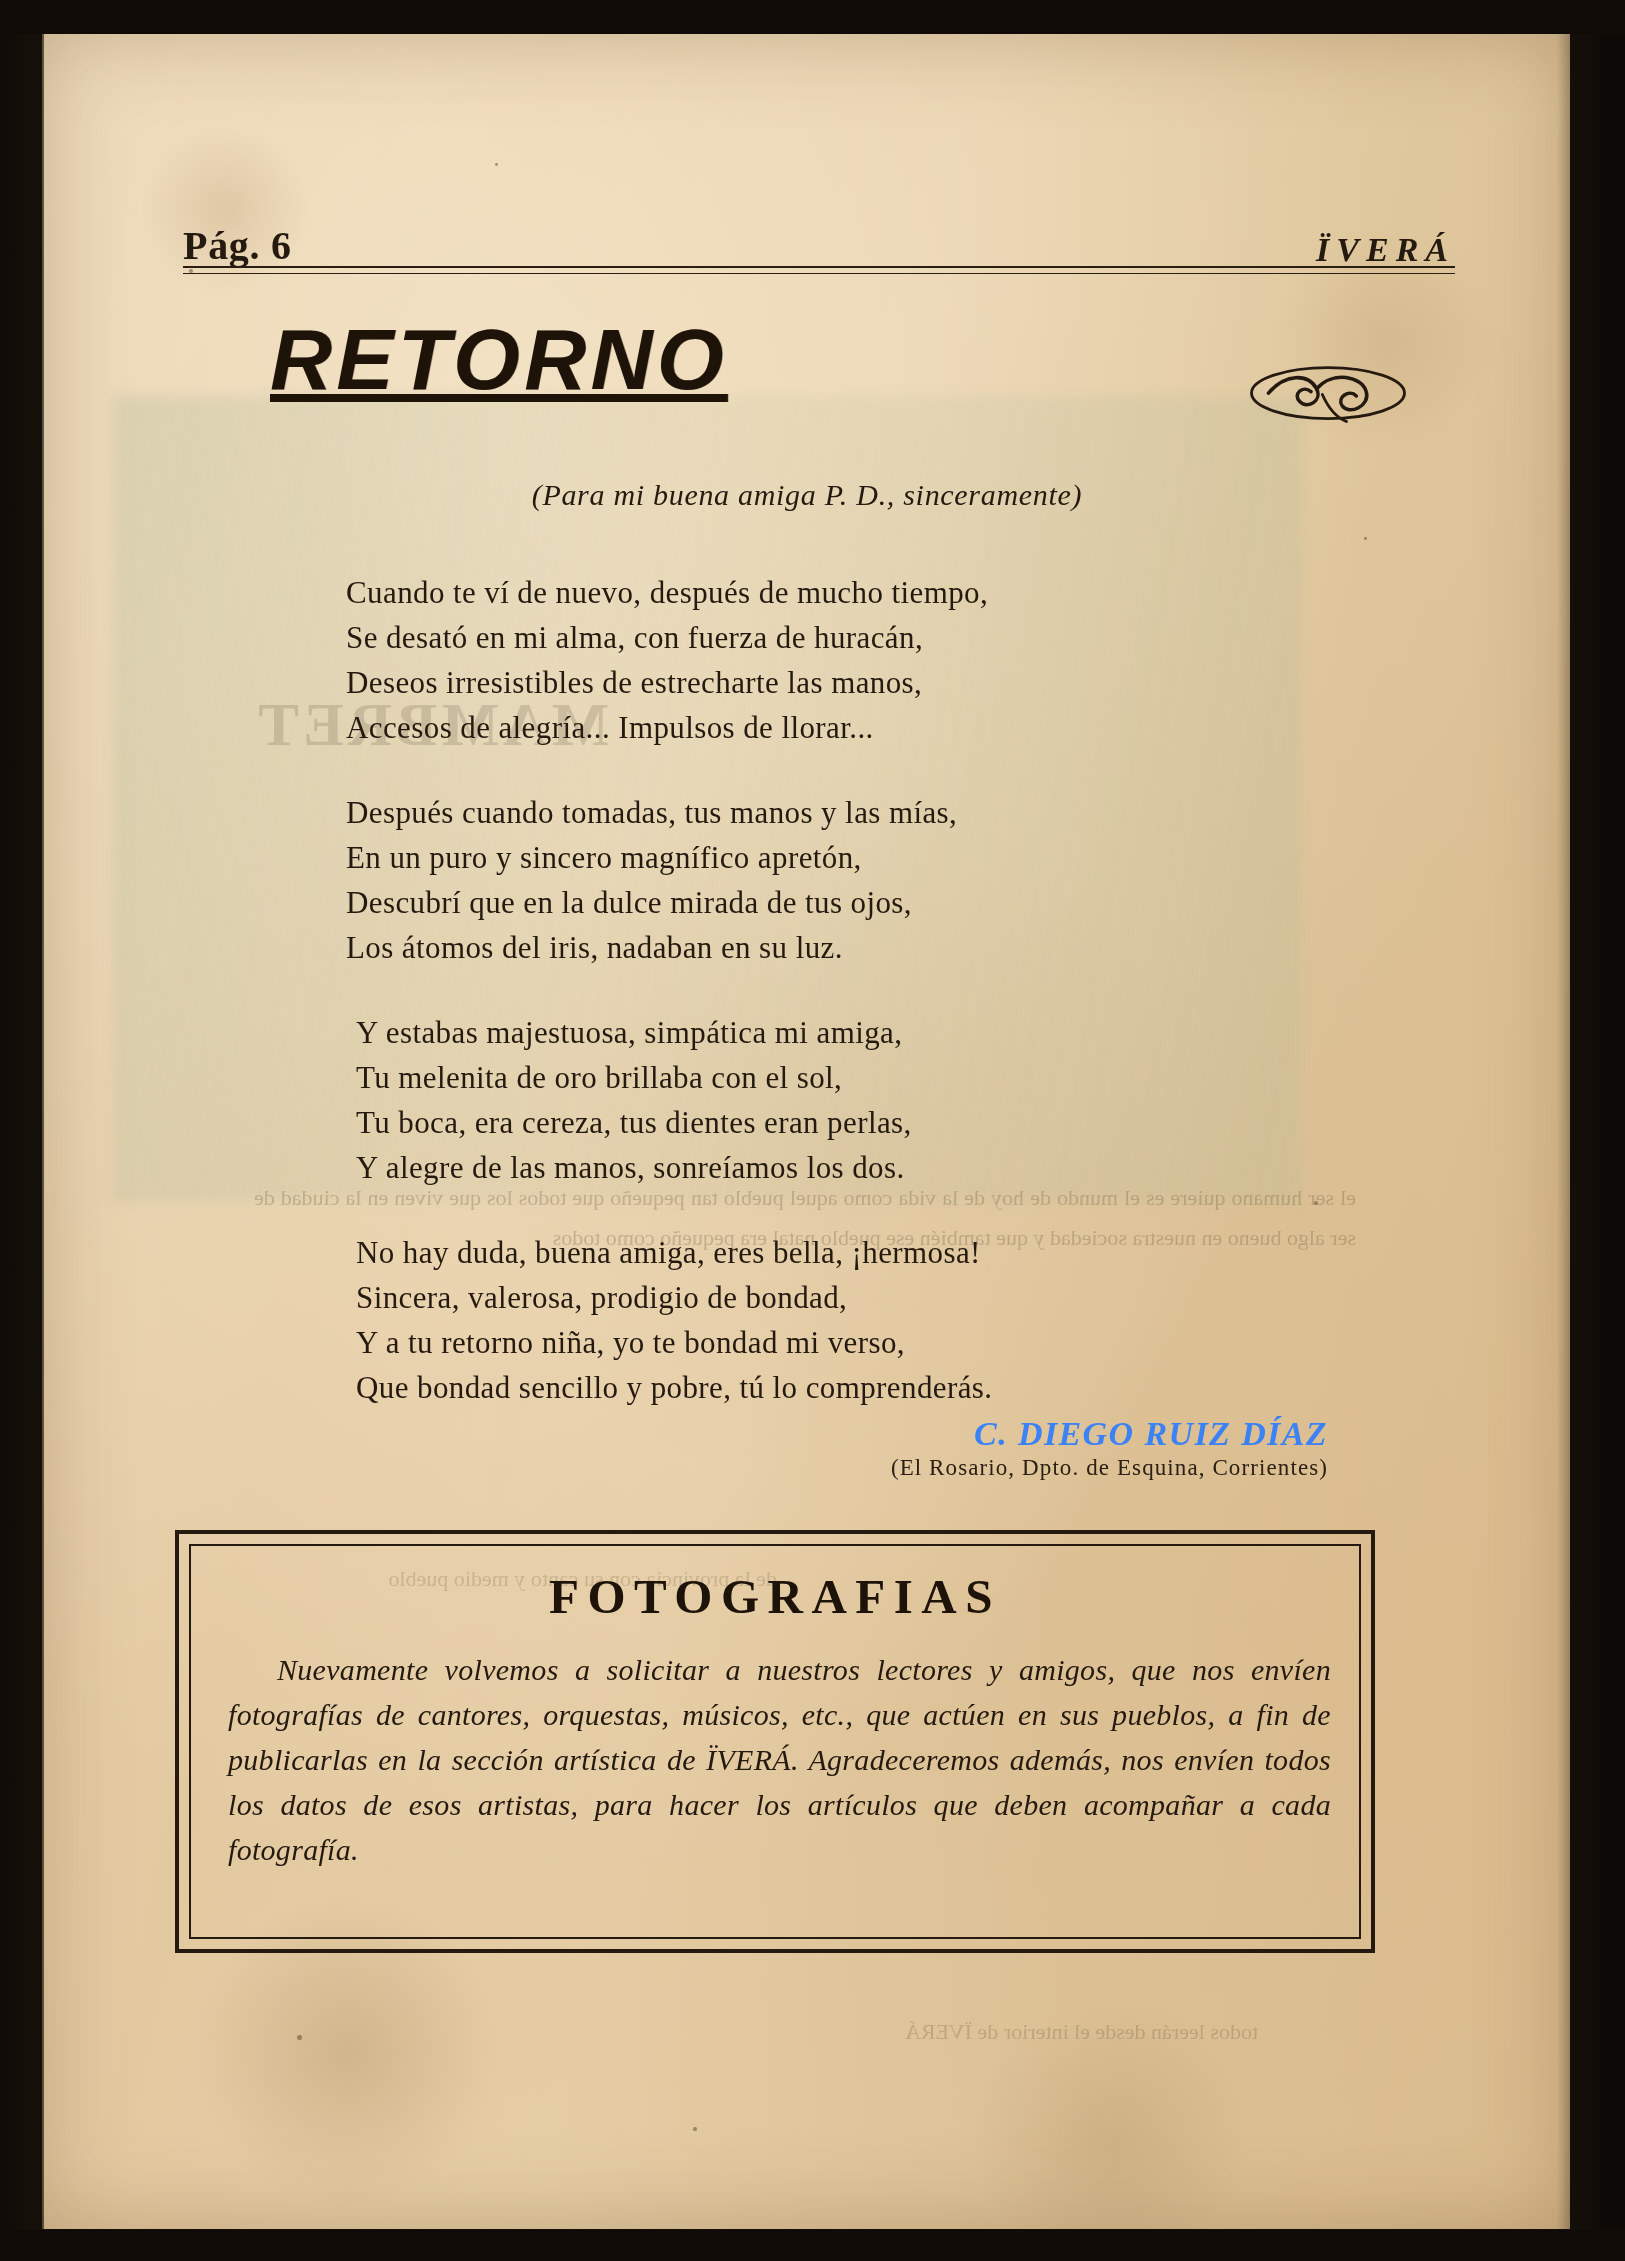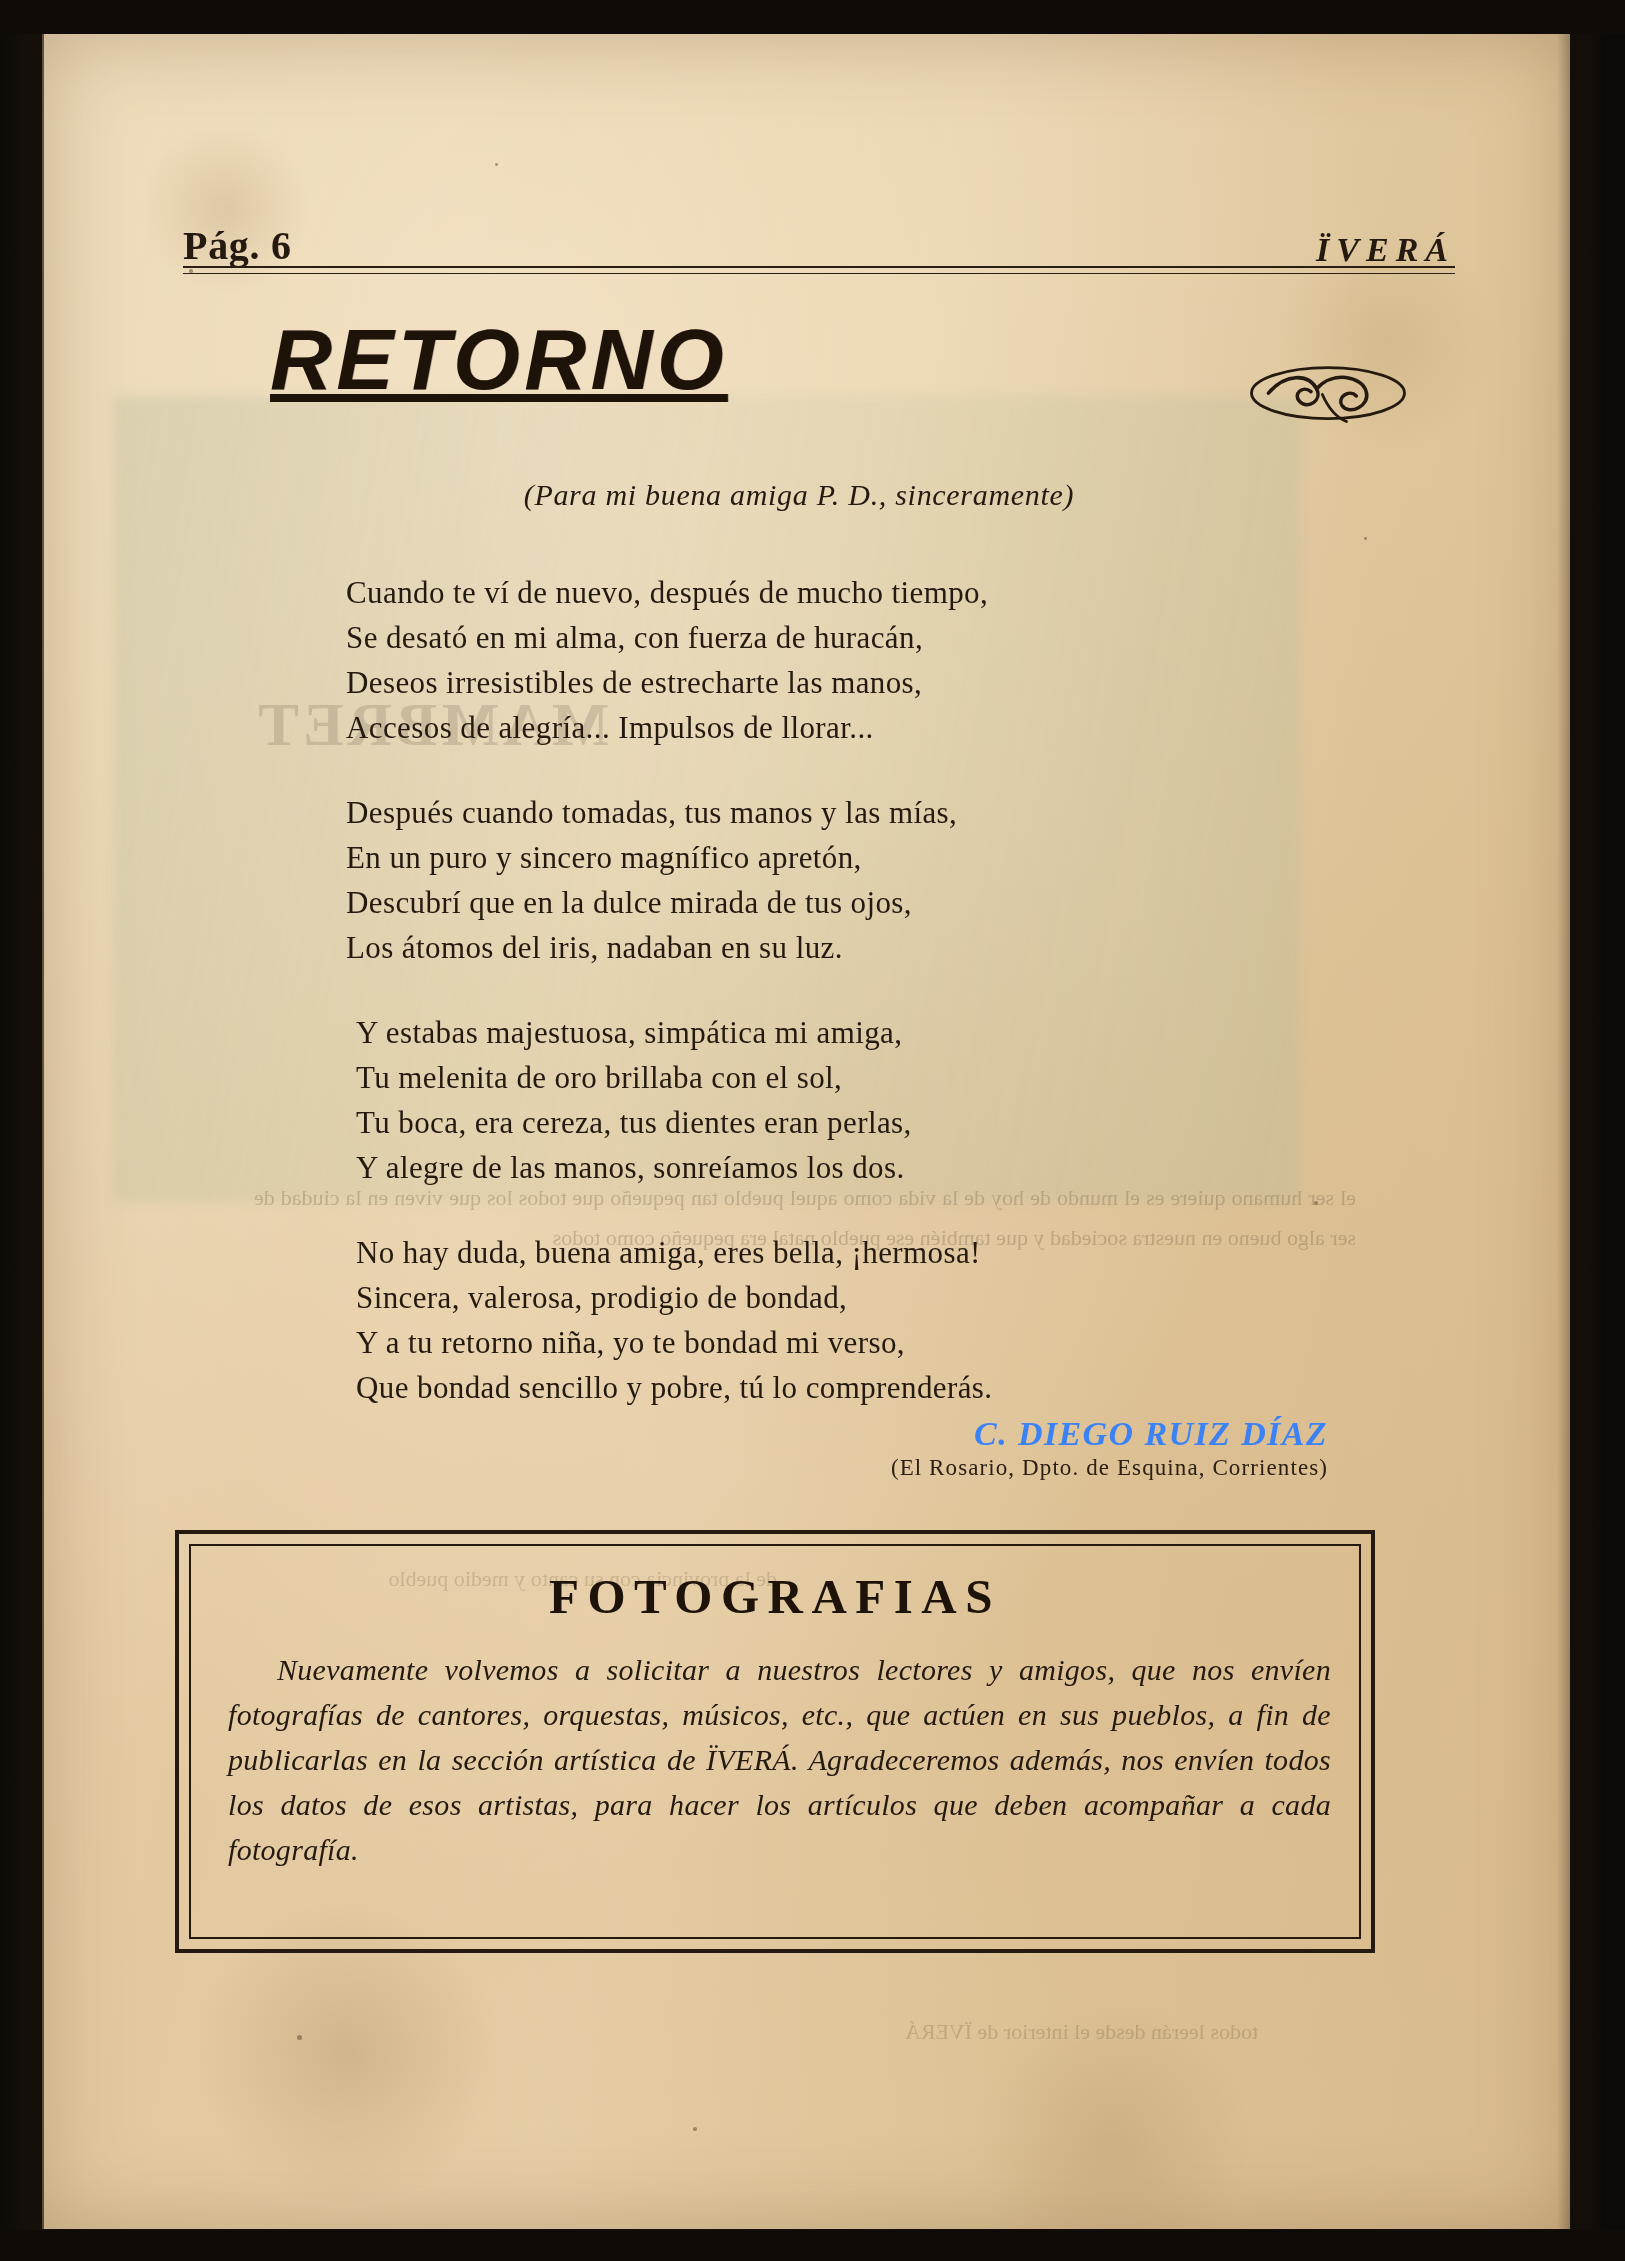--- a/index.html
+++ b/index.html
@@ -187,21 +187,21 @@
   .ornament {
     position: absolute;
     left: 1201px;
     top: 319px;
     width: 170px;
     height: 85px;
   }
 
   .dedication {
     position: absolute;
-    left: 227px;
+    left: 235px;
     top: 445px;
     width: 1060px;
     text-align: center;
     font-family: "Liberation Serif", serif;
     font-style: italic;
     font-size: 30px;
     letter-spacing: 0.7px;
     color: #241a0f;
   }
 

